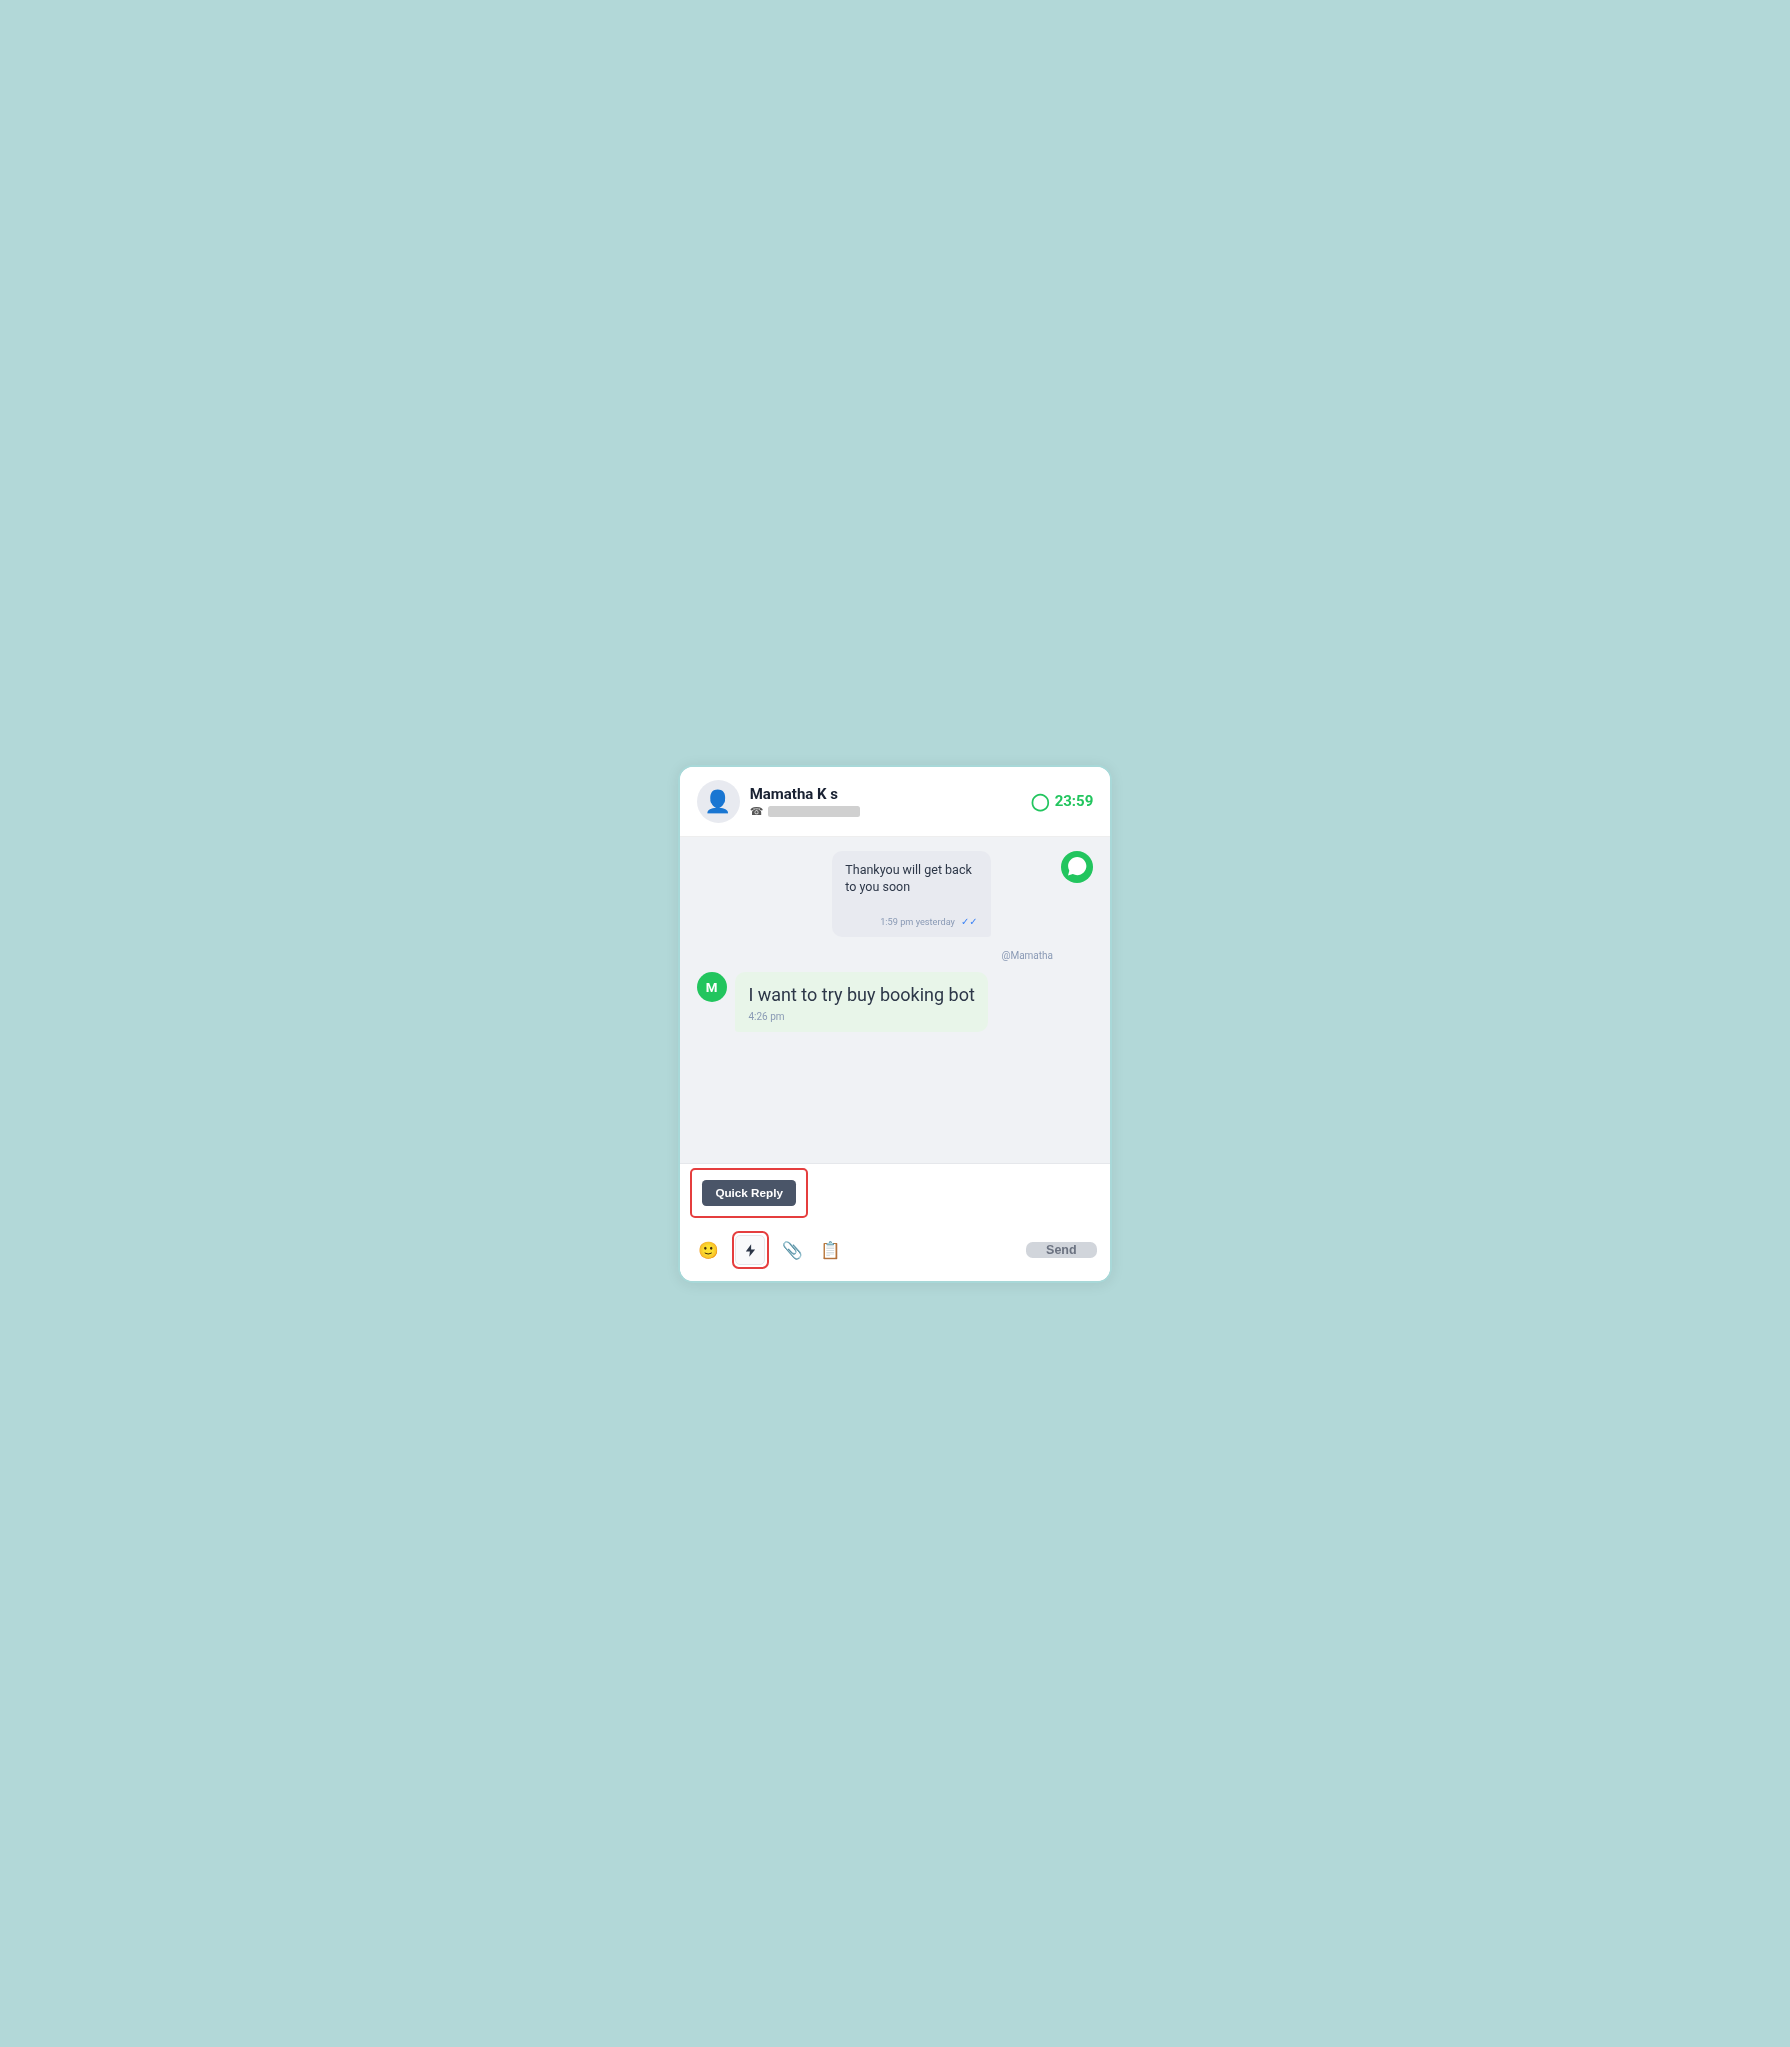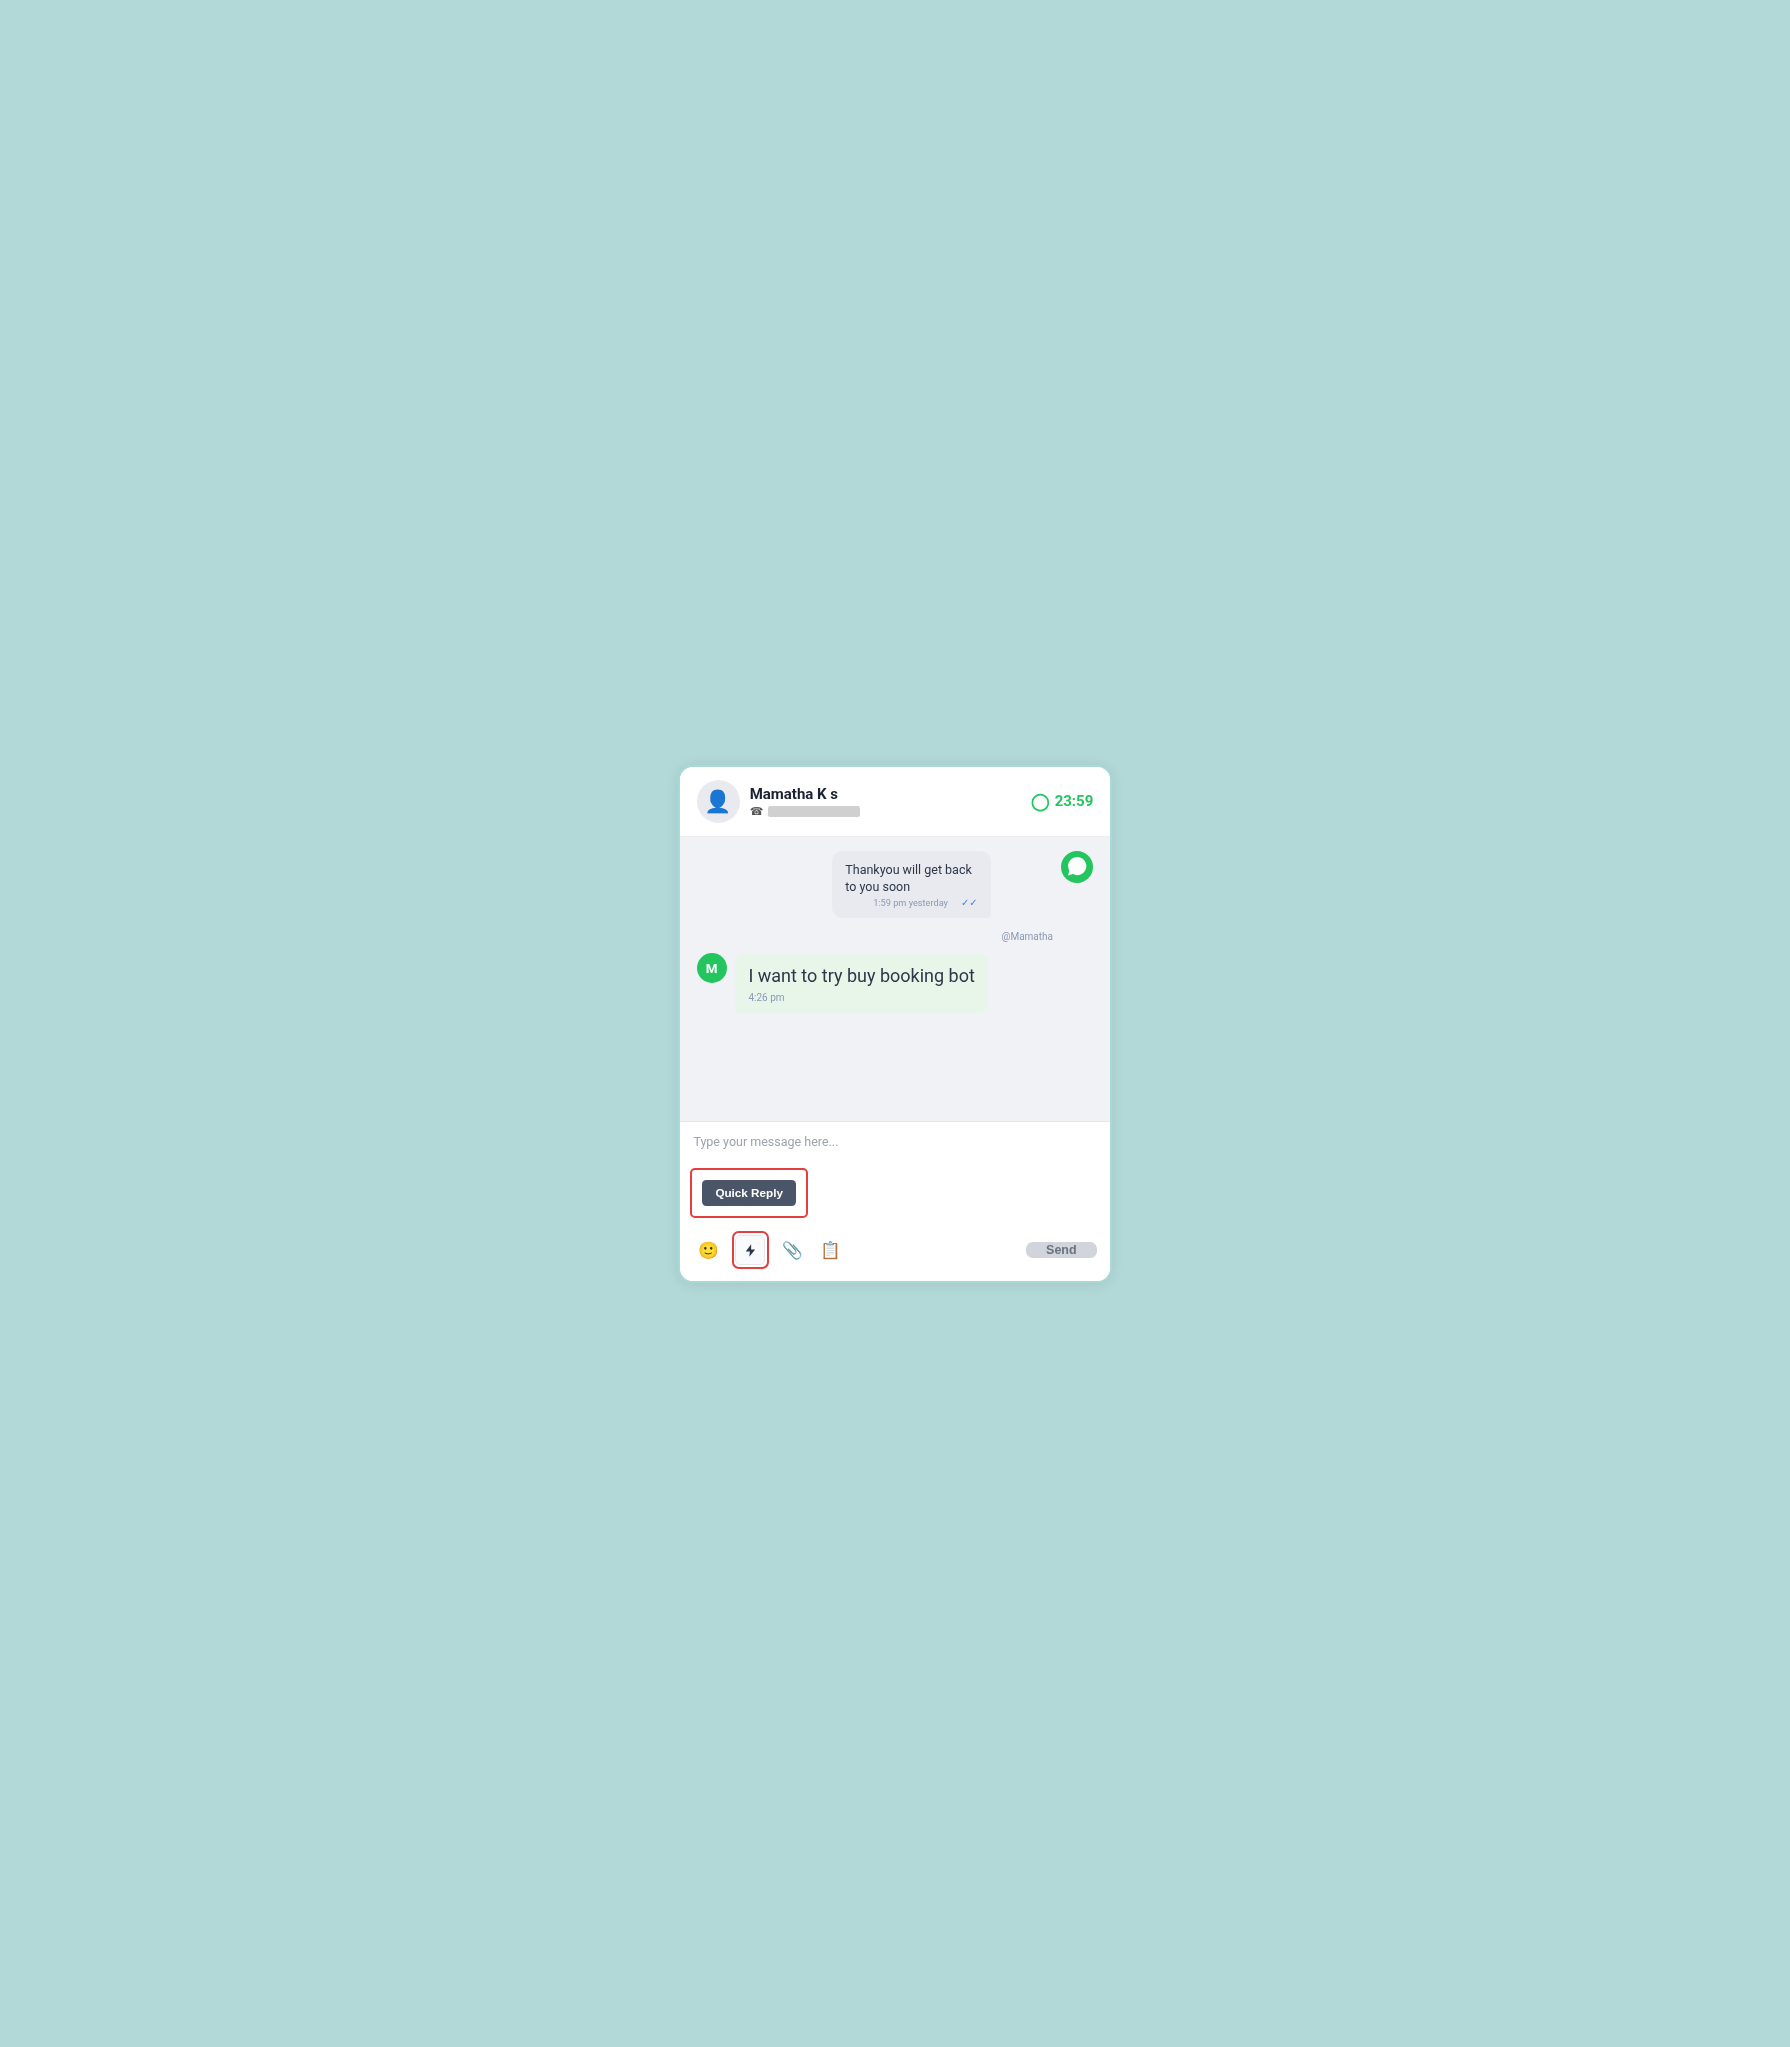--- a/index.html
+++ b/index.html
@@ -125,25 +125,25 @@
     .message-text-out {
       font-size: 12.5px;
       color: #2d3748;
       line-height: 1.4;
     }
 
     .message-meta-out {
       font-size: 9.2px;
       color: #8a9ab5;
       text-align: left;
-      margin-top: 1px;
+      margin-top: 20px;
       display: flex;
       align-items: center;
       justify-content: flex-end;
-      gap: 13px;
+      gap: 6px;
     }
 
     .double-check {
       color: #3b82f6;
       font-size: 10px;
     }
 
     .message-sender-label {
       font-size: 10px;
       color: #8a9ab5;
@@ -369,21 +369,20 @@
         <div class="message-text-in">I want to try buy booking bot</div>
         <div class="message-meta-in">4:26 pm</div>
       </div>
     </div>
 
   </div>
 
   <div class="reply-area">
 
 
-    <div class="message-input">Type your message here...</div>
 
     <div class="quick-reply-area">
       <div class="quick-reply-highlight">
         <button class="quick-reply-btn">Quick Reply</button>
       </div>
     </div>
 
     <div class="toolbar">
 
       <div class="toolbar-icon-wrap">

